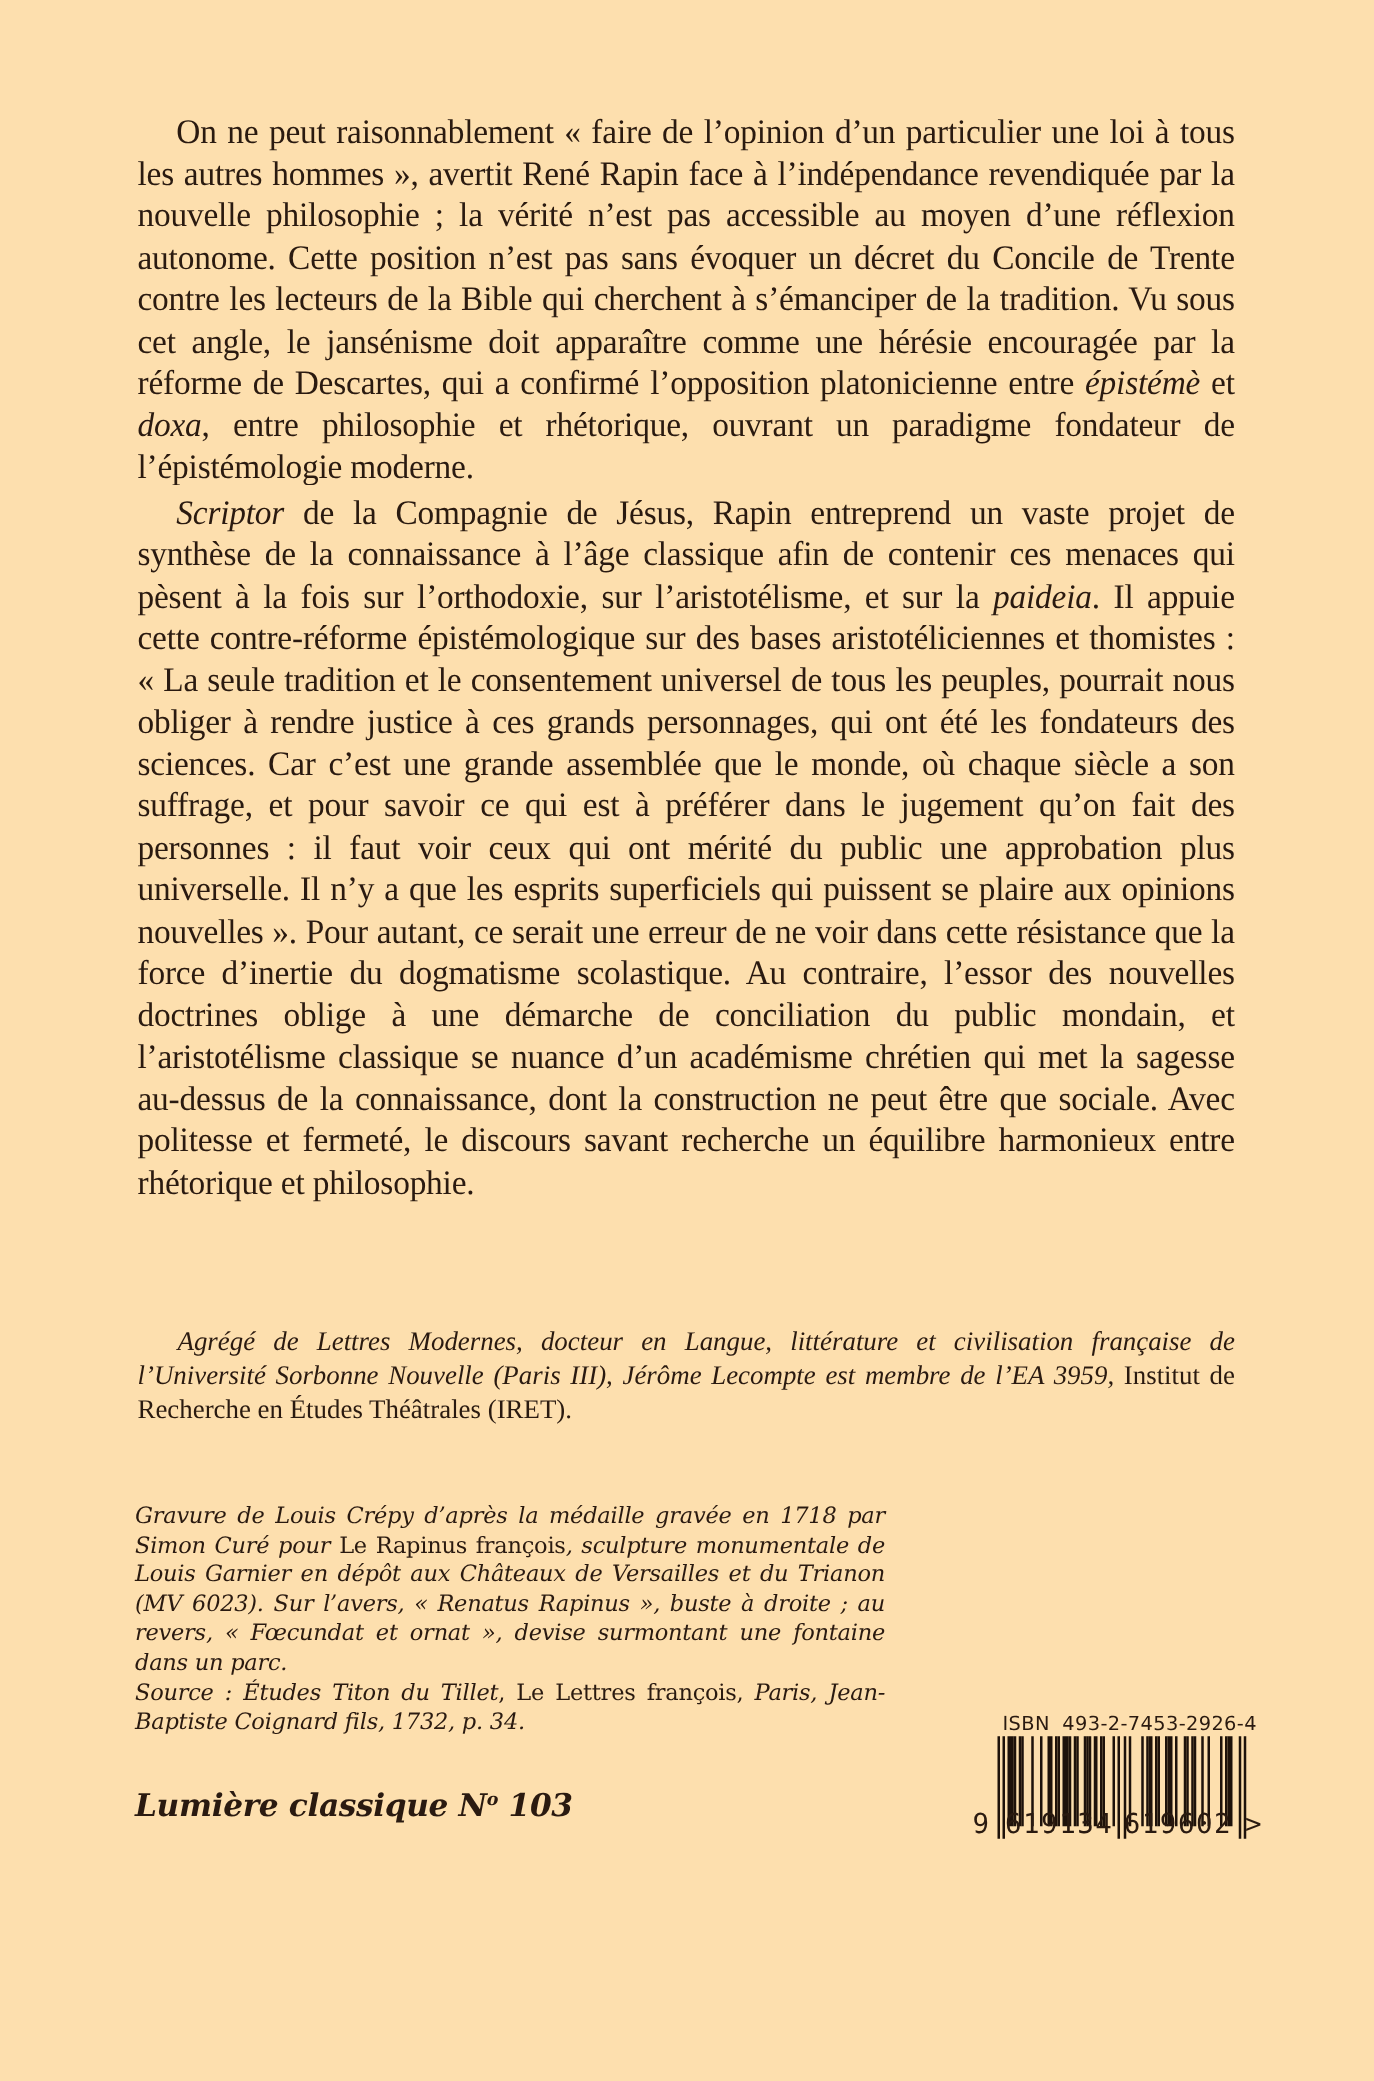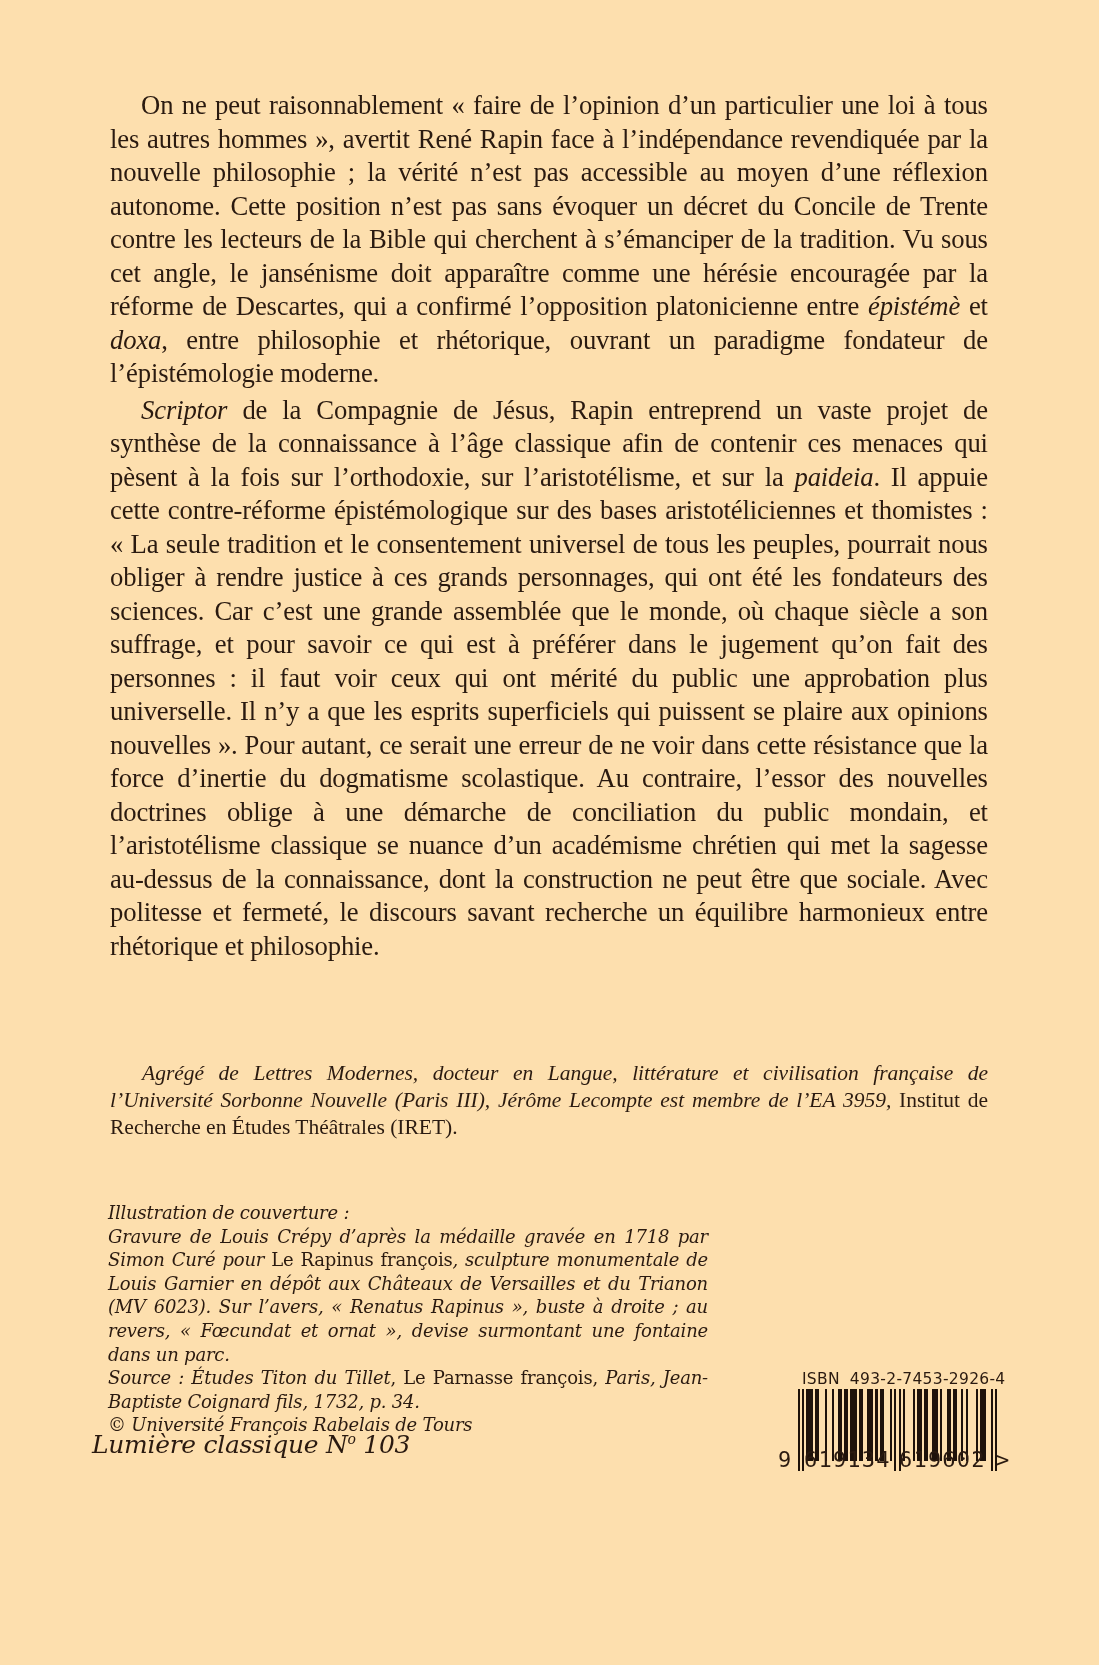--- a/index.html
+++ b/index.html
@@ -60,26 +60,27 @@
     margin: 0;
     font-size: 18px;
     line-height: 23.6px;
     font-style: italic;
     text-align: justify;
     font-family: "DejaVu Serif", serif;
     letter-spacing: -0.2px;
   }
   .series {
     position: absolute;
-    left: 92px;
+    left: 108px;
     top: 1430px;
     font-size: 25px;
     font-style: italic;
     font-family: "DejaVu Serif", serif;
     letter-spacing: -0.3px;
+    font-weight: bold;
   }
   .series sup {
     font-size: 14px;
     vertical-align: 9px;
   }
   .barcode-block {
     position: absolute;
     left: 778px;
     top: 1370px;
     width: 250px;
@@ -122,24 +123,22 @@
 <div class="page body-text">
   <p><span style="font-style: normal;">On ne peut raisonnablement « faire de l’opinion d’un particulier une loi à tous les autres hommes », avertit René Rapin face à l’indépen­dance revendiquée par la nouvelle philosophie ; la vérité n’est pas accessible au moyen d’une réflexion autonome. Cette position n’est pas sans évoquer un décret du Concile de Trente contre les lecteurs de la Bible qui cherchent à s’émanciper de la tradition. Vu sous cet angle, le jansénisme doit apparaître comme une hérésie encouragée par la réforme de Descartes, qui a confirmé l’opposition platonicienne entre </span><em>épistémè</em><span style="font-style: normal;"> et </span><em>doxa</em><span style="font-style: normal;">, entre philosophie et rhétorique, ouvrant un para­digme fondateur de l’épistémologie moderne.</span></p>
   <p><em>Scriptor</em><span style="font-style: normal;"> de la Compagnie de Jésus, Rapin entreprend un vaste pro­jet de synthèse de la connaissance à l’âge classique afin de contenir ces menaces qui pèsent à la fois sur l’orthodoxie, sur l’aristotélisme, et sur la </span><em>paideia</em><span style="font-style: normal;">. Il appuie cette contre-réforme épistémologique sur des bases aristotéliciennes et thomistes : « La seule tradition et le consente­ment universel de tous les peuples, pourrait nous obliger à rendre jus­tice à ces grands personnages, qui ont été les fondateurs des sciences. Car c’est une grande assemblée que le monde, où chaque siècle a son suffrage, et pour savoir ce qui est à préférer dans le jugement qu’on fait des personnes : il faut voir ceux qui ont mérité du public une approba­tion plus universelle. Il n’y a que les esprits superficiels qui puissent se plaire aux opinions nouvelles ». Pour autant, ce serait une erreur de ne voir dans cette résistance que la force d’inertie du dogmatisme scolas­tique. Au contraire, l’essor des nouvelles doctrines oblige à une démarche de conciliation du public mondain, et l’aristotélisme clas­sique se nuance d’un académisme chrétien qui met la sagesse au-des­sus de la connaissance, dont la construction ne peut être que sociale. Avec politesse et fermeté, le discours savant recherche un équilibre harmonieux entre rhétorique et philosophie.</span></p>
 </div>
 
 <div class="bio">
   <p><span class="it">Agrégé de Lettres Modernes, docteur en Langue, littérature et civilisation fran­çaise de l’Université Sorbonne Nouvelle (Paris III), Jérôme Lecompte est membre de l’EA 3959,</span><span> Institut de Recherche en Études Théâtrales (IRET).</span></p>
 </div>
 
 <div class="credits">
-  <p>Illustration de couverture :</p>
   <p><em>Gravure de Louis Crépy d’après la médaille gravée en 1718 par Simon Curé pour </em><span style="font-style: normal;">Le Rapinus françois</span><em>, sculpture monumentale de Louis Garnier en dépôt aux Châteaux de Versailles et du Trianon (MV 6023). Sur l’avers, « Renatus Rapinus », buste à droite ; au revers, « Fœcundat et ornat », devise surmontant une fontaine dans un parc.</em></p>
-  <p><em>Source : Études Titon du Tillet</em><span style="font-style: normal;">, Le Parnasse françois, </span><em>Paris, Jean-Baptiste Coignard fils, 1732, p. 34.</em></p>
-  <p>© Université François Rabelais de Tours</p>
+  <p><em>Source : Études Titon du Tillet</em><span style="font-style: normal;">, Le Lettres françois, </span><em>Paris, Jean-Baptiste Coignard fils, 1732, p. 34.</em></p>
 </div>
 
 <div class="series"><span>Lumière classique N</span><sup>o</sup><span> 103</span></div>
 
 <div class="barcode-block">
   <div class="isbn-label"><span>ISBN</span><span class="gap"></span><span>493-2-7453-2926-4</span></div>
   <div class="bars" id="bars">
       <span style="width: 2.1px; height: 82px; background: rgb(30, 18, 10);"></span>
       <span style="width: 2.1px; height: 82px; background: transparent;"></span>
       <span style="width: 2.1px; height: 82px; background: rgb(30, 18, 10);"></span>

